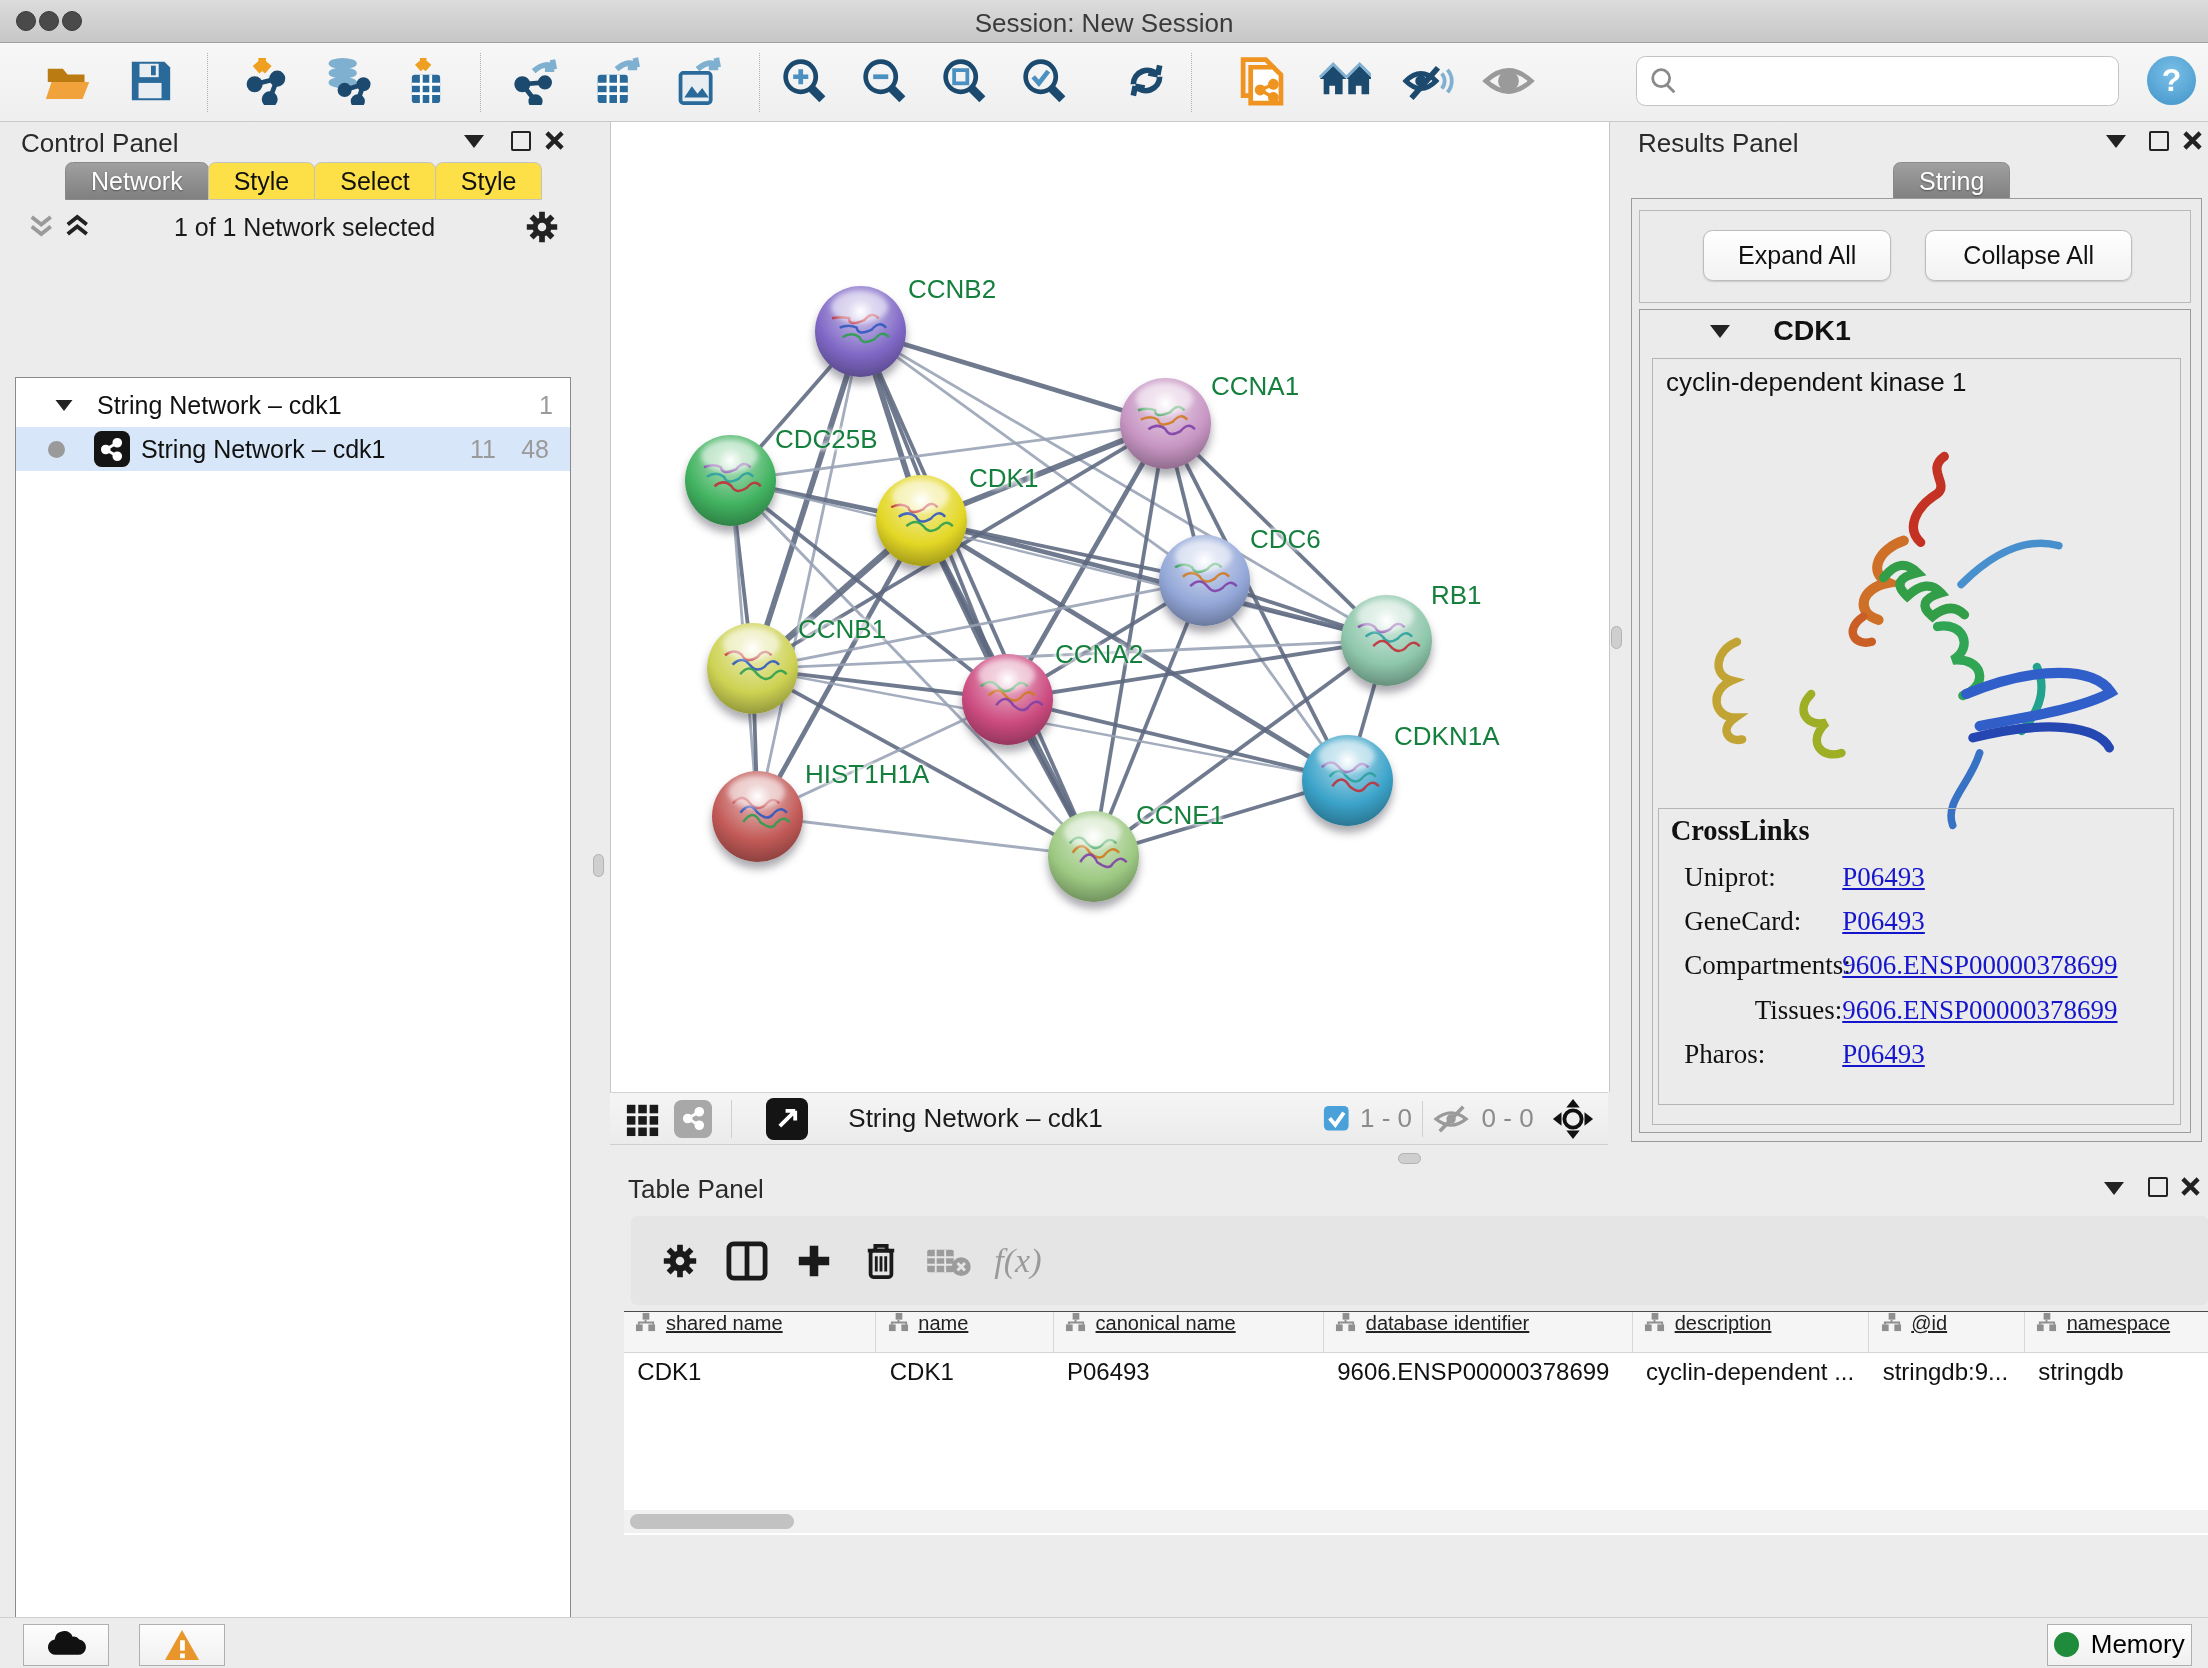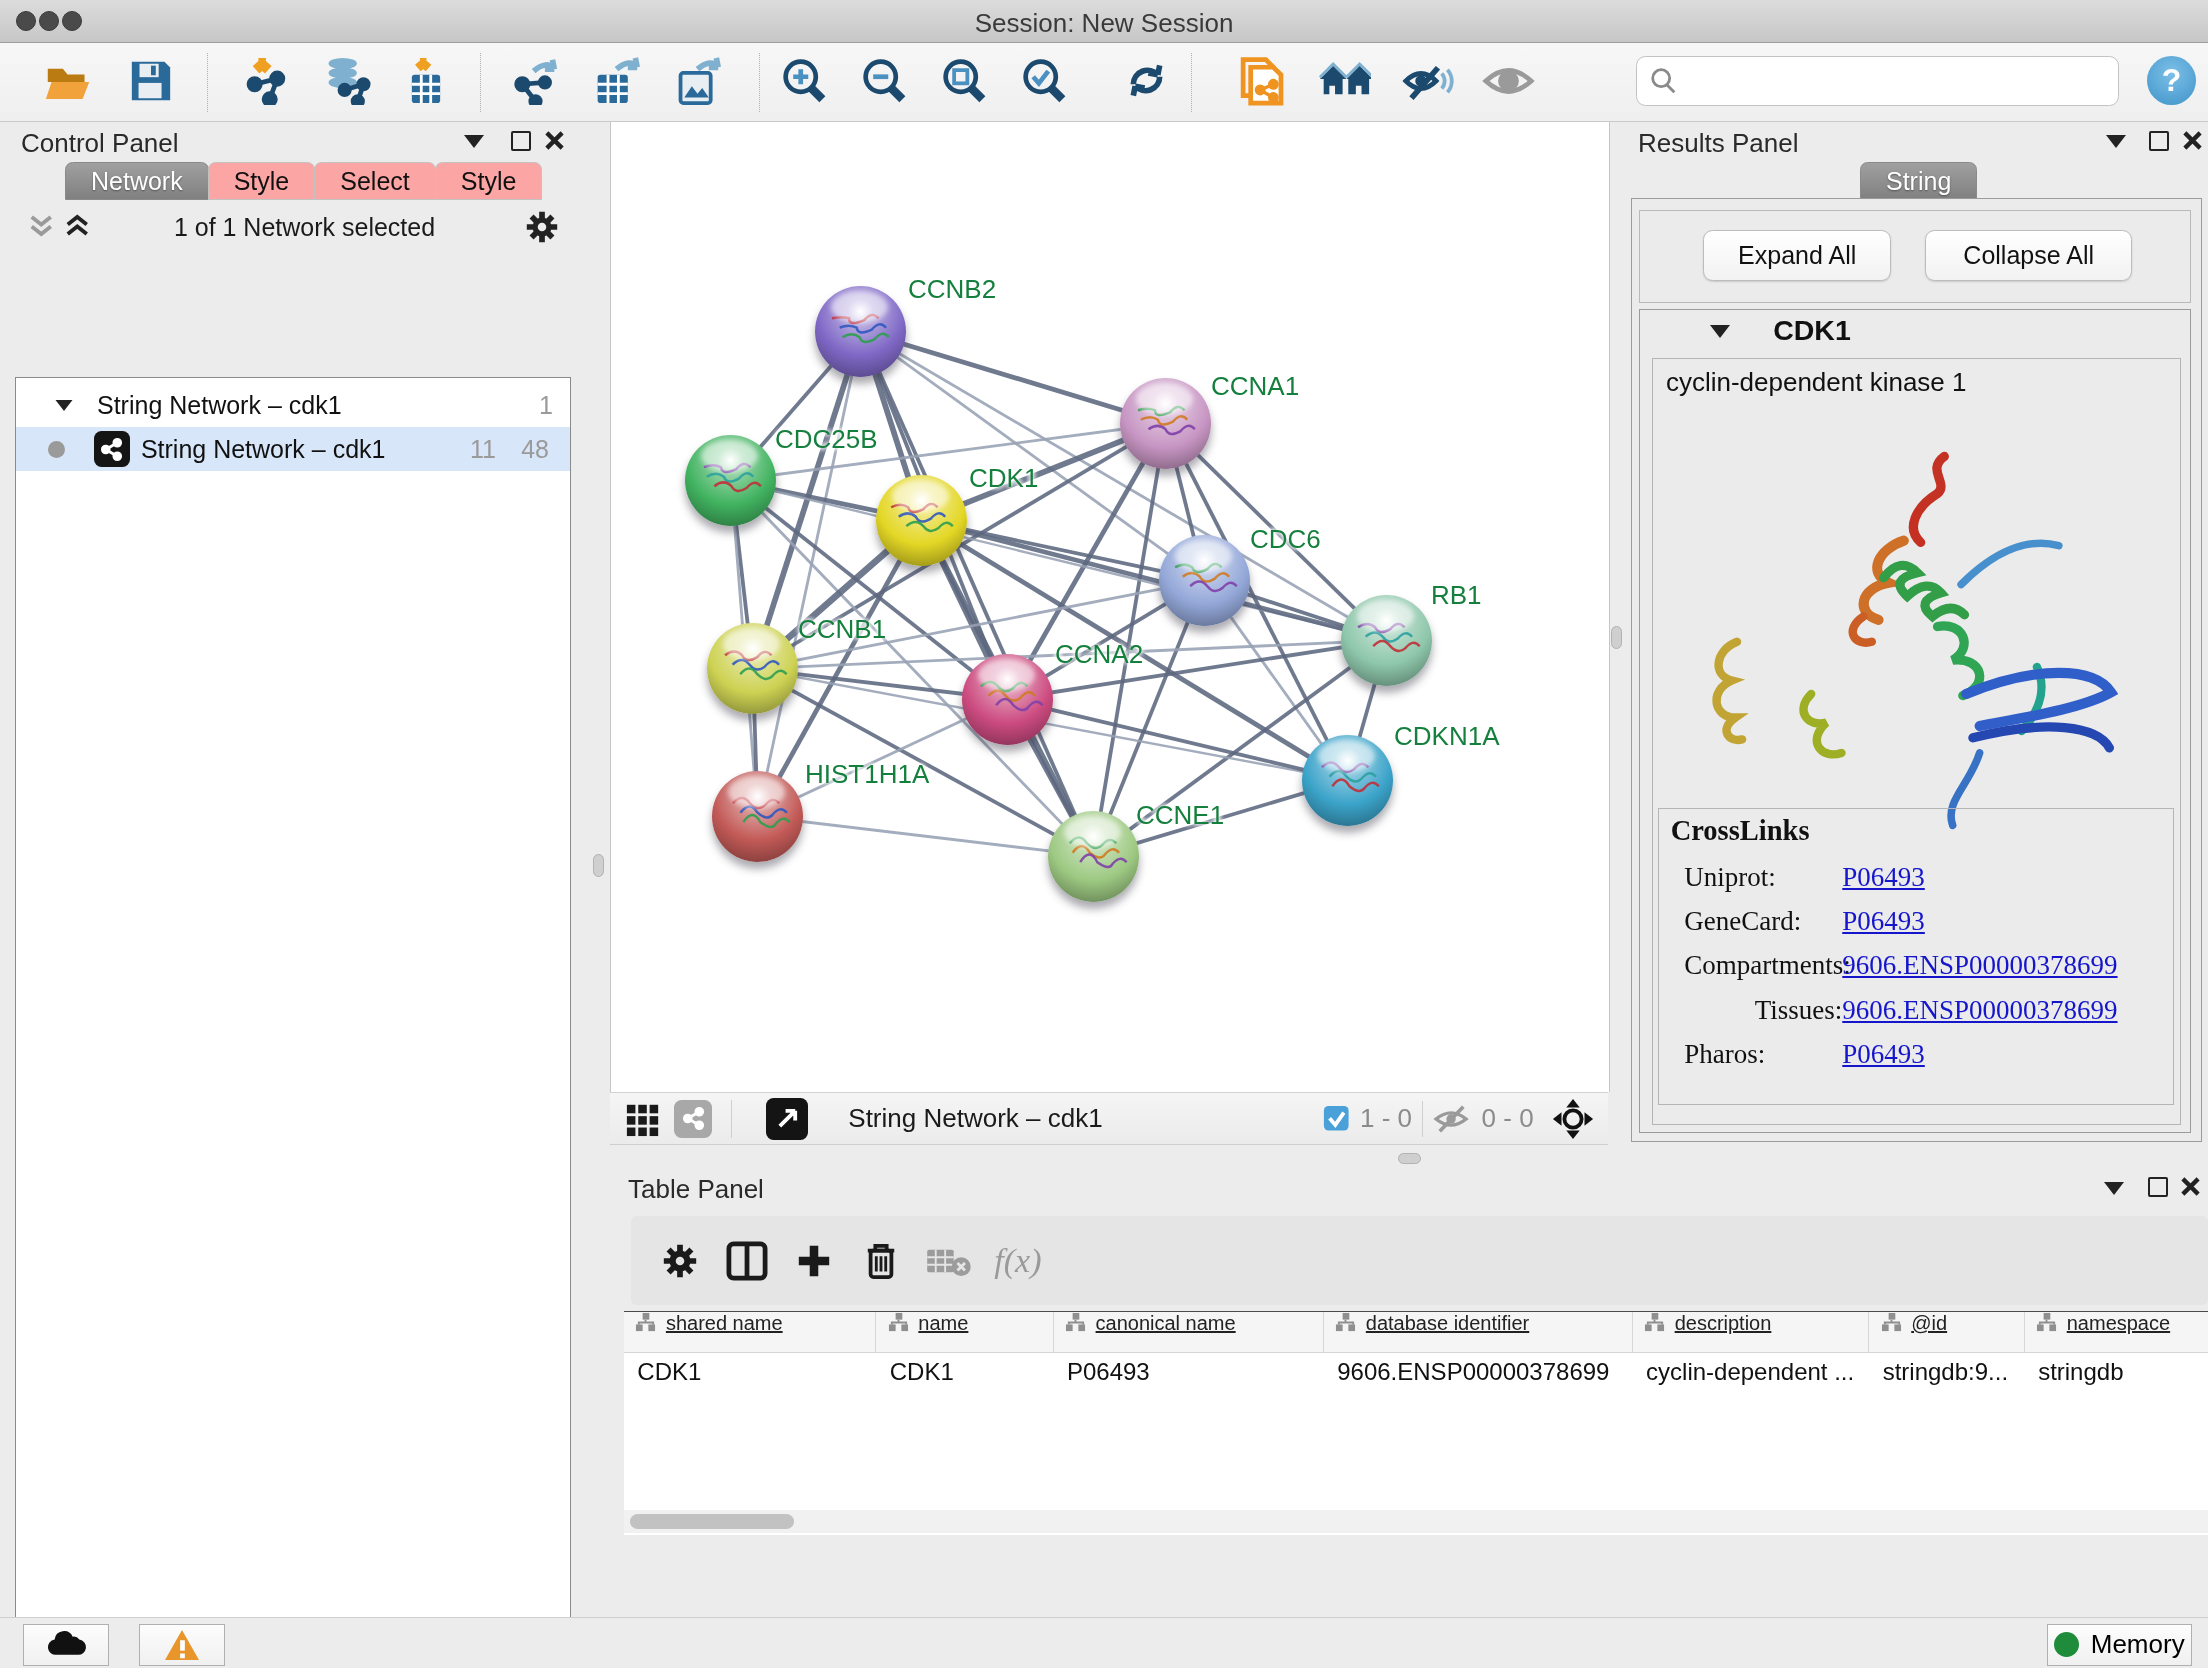--- a/index.html
+++ b/index.html
@@ -13,21 +13,21 @@
   .toolbar{left:0;top:43px;width:2208px;height:78px;background:linear-gradient(#f7f7f7,#efefef);border-bottom:1px solid #c9c9c9;}
   .tbtn{top:11.4px;width:53px;height:53px;display:flex;align-items:center;justify-content:center;}
   .tsep{top:9.5px;width:0;height:59px;border-left:1.9px dotted #b0b0b0;}
   .searchbox{left:1636px;top:13.3px;width:481px;height:48px;background:#fff;border:1px solid #c3c3c3;border-radius:9.5px;display:flex;align-items:center;}
   .searchbox input{border:none;outline:none;font-size:25px;flex:1;background:transparent;margin-left:7.6px;font-family:"Liberation Sans",sans-serif;}
   .helpbtn{left:2147px;top:13.3px;width:49px;height:49px;border-radius:50%;background:radial-gradient(circle at 50% 35%,#7cc0e8,#3f93c8);color:#fff;font-size:32px;font-weight:bold;text-align:center;line-height:49px;}
   
   .panel-title{font-size:26px;color:#2a2a2a;}
   .tri-down{width:0;height:0;border-left:10.5px solid transparent;border-right:10.5px solid transparent;border-top:13.3px solid #222;}
   .sq-icon{width:16px;height:16px;border:2.4px solid #222;border-radius:1.9px;}
-  .tab{height:36px;padding:0 25px;background:#fca5a5;border:1px solid #c2c2c2;display:inline-flex;align-items:center;justify-content:center;font-size:25px;color:#111;border-radius:7.6px 7.6px 0 0;margin-right:-1px;}
+  .tab{height:36px;padding:0 25px;background:#fde047;border:1px solid #c2c2c2;display:inline-flex;align-items:center;justify-content:center;font-size:25px;color:#111;border-radius:7.6px 7.6px 0 0;margin-right:-1px;}
   .tab.sel{background:linear-gradient(#a0a0a0,#808080);color:#fff;border-color:#8a8a8a;text-shadow:0 1px 1.9px rgba(0,0,0,.4);text-align:right;}
   .btab{border-radius:0 0 7.6px 7.6px;}
   .btn{background:linear-gradient(#ffffff,#f2f2f2);border:1px solid #bcbcbc;border-radius:9.5px;font-size:25px;color:#111;display:flex;align-items:center;justify-content:center;box-shadow:0 1px 1.9px rgba(0,0,0,.15);}
   .grip{background:#cfcfcf;border:1px solid #b2b2b2;border-radius:7.6px;}
   
   .treebox{left:15px;top:255px;width:554px;height:1335px;background:#fff;border:1px solid #8a8a8a;}
   .treerow{position:absolute;left:0;width:100%;height:44px;display:flex;align-items:center;font-size:25px;color:#111;}
   .badge-share{width:36px;height:36px;background:#141414;border-radius:7.6px;display:flex;align-items:center;justify-content:center;}
   
   .canvas{left:610px;top:122px;width:998px;height:970px;background:#fff;border-left:1px solid #c6c6c6;border-right:1px solid #c6c6c6;}
@@ -484,21 +484,21 @@
     </span>
   </div>
 
   <div class="abs" style="left:1623px;top:122px;width:586px;height:1021px">
     <div class="abs panel-title" style="left:15px;top:5.7px">Results Panel</div>
     <div class="abs tri-down" style="left:483px;top:13.3px"></div>
     <div class="abs sq-icon" style="left:526px;top:8.6px"></div>
     <svg class="abs" style="left:559px;top:7.6px" width="21" height="21" viewBox="0 0 22 22">
         <path d="M3 3 L19 19 M19 3 L3 19" stroke="#222" stroke-width="4.5"></path>
       </svg>
-    <div class="abs tab sel" style="left:237px;top:40px">String</div>
+    <div class="abs tab sel" style="left:270px;top:40px">String</div>
     <div class="abs rbox" style="left:7.6px;top:76px;width:569px;height:942px">
       <div class="abs" style="left:7.6px;top:11.4px;width:550px;height:91px;border:1px solid #b9b9b9">
         <div class="btn abs" style="left:63px;top:19px;width:186px;height:49px">Expand All</div>
         <div class="btn abs" style="left:285px;top:19px;width:205px;height:49px">Collapse All</div>
       </div>
       <div class="abs" style="left:7.6px;top:110px;width:550px;height:822px;border:1px solid #9b9b9b">
         <div class="abs tri-down" style="left:70px;top:15px"></div>
         <div class="abs" style="left:133px;top:3.8px;font-size:28.5px;font-weight:bold;color:#111">CDK1</div>
         <div class="abs" style="left:11.4px;top:48px;width:527px;height:765px;border:1px solid #b5b5b5">
           <div class="abs" style="left:13.3px;top:7.6px;font-size:26px;color:#111">cyclin-dependent kinase 1</div>

